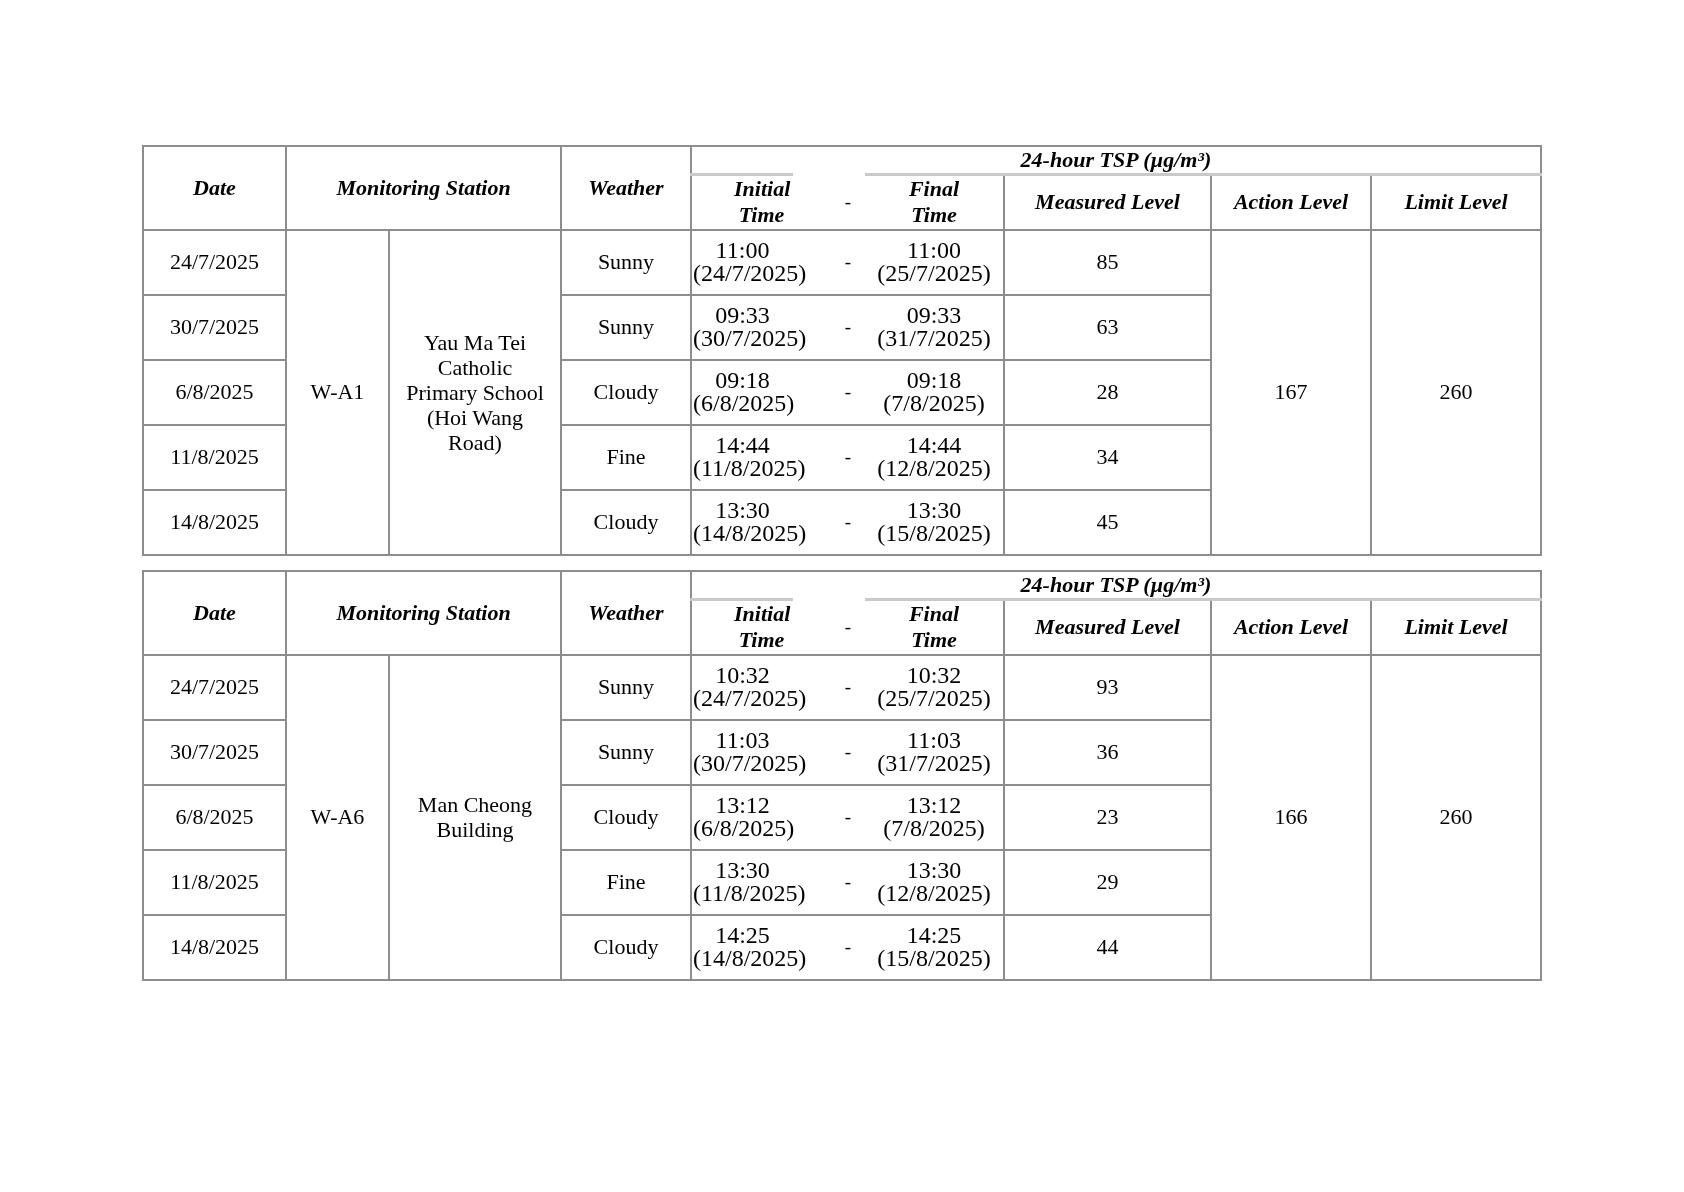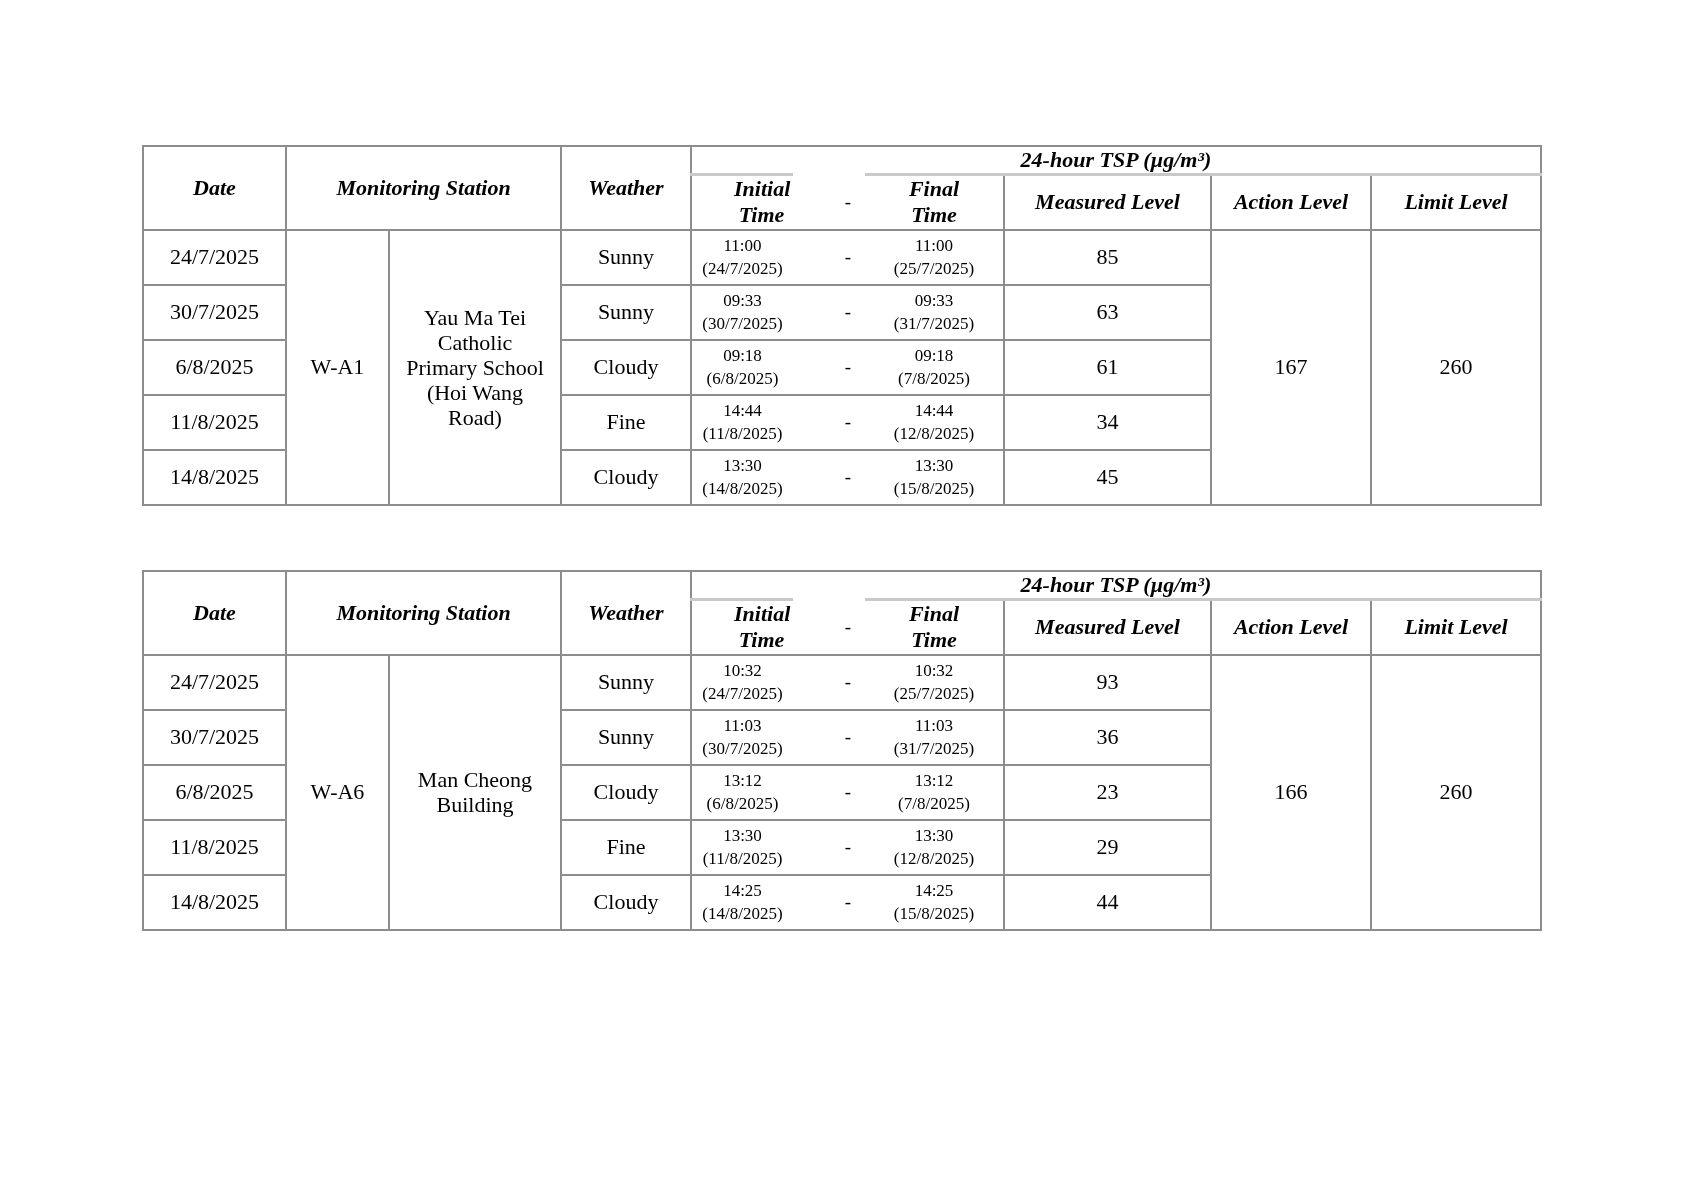--- a/index.html
+++ b/index.html
@@ -28,32 +28,32 @@
     vertical-align: middle;
     font-size: 22px;
     padding: 0 4px;
     overflow: visible;
   }
   .h { font-weight: bold; font-style: italic; }
   .pre { white-space: pre-line; }
 
   tr.r-tsp  { height: 28px; }
   tr.r-sub  { height: 55px; }
-  tr.r-data { height: 55px; margin-left: 10px; }
+  tr.r-data { height: 65px; margin-left: 10px; }
 
   
   td.tsp { border-bottom: none; }
   tr.r-sub > td { border-top: 3px solid #c9c9c9; }
   tr.r-sub > td.dashh { border-top: none; }   
 
   
   .noR { border-right: none; padding-left: 42px; }
   .noL { border-left: none; }
 
-  td.time { font-size: 17px; line-height: 23px; padding: 0 1px; }
+  td.time { font-size: 24px; line-height: 23px; padding: 0 1px; }
   td.dashc { font-size: 19px; }
   .subhdr { line-height: 26px; }
   td.stname { line-height: 25px; padding: 0 12px; border-radius: 27px; }
 
   .remark {
     position: absolute;
     left: 131px;
     top: 944px;
     font-size: 20px;
     white-space: nowrap;
@@ -119,21 +119,21 @@
       <td>63</td>
     </tr>
     <tr class="r-data">
       <td>6/8/2025</td>
       <td>Cloudy</td>
       <td class="time pre noR">09:18
 (6/8/2025)</td>
       <td class="dashc noL noR">-</td>
       <td class="time pre noL">09:18
 (7/8/2025)</td>
-      <td>61</td>
+      <td>28</td>
     </tr>
     <tr class="r-data">
       <td>11/8/2025</td>
       <td>Fine</td>
       <td class="time pre noR">14:44
 (11/8/2025)</td>
       <td class="dashc noL noR">-</td>
       <td class="time pre noL">14:44
 (12/8/2025)</td>
       <td>34</td>

